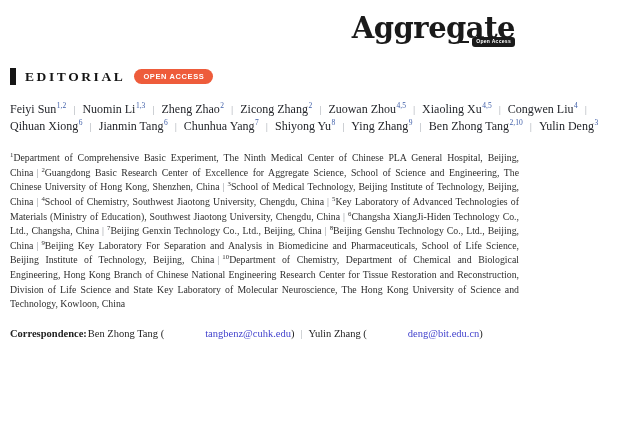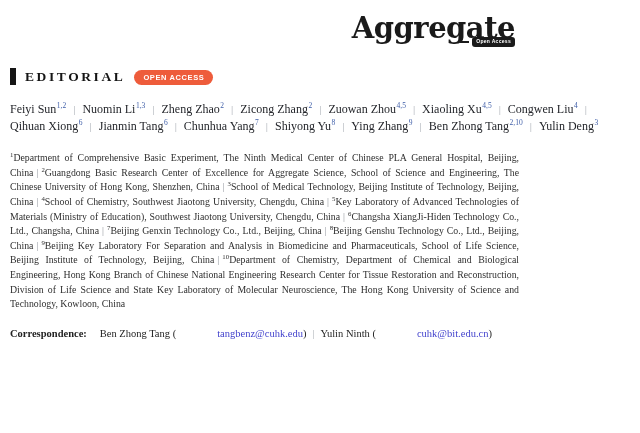--- a/index.html
+++ b/index.html
@@ -26,21 +26,21 @@
   }
   .logo-badge-row{display:flex;justify-content:flex-end;align-items:center;gap:3px;margin-top:-6px;}
   .logo-dash{width:9px;height:2px;background:#1a1a1a;display:inline-block;}
   .logo-badge{
     display:inline-block;background:#1a1a1a;color:#fff;
     font-family:"Liberation Sans", sans-serif;font-size:5px;font-weight:700;
     padding:1px 4px;border-radius:3px;letter-spacing:0.3px;line-height:1.5;
   }
 
   
-  .meta-row{display:flex;align-items:flex-end;margin:21px 0 16px 10px;gap:9px;}
+  .meta-row{display:flex;align-items:center;margin:21px 0 16px 10px;gap:9px;}
   .vbar{width:6px;height:17px;background:#151515;flex:0 0 auto;}
   .type-label{font-size:13.5px;font-weight:700;letter-spacing:2.6px;color:#151515;}
   .oa-pill{
     background:var(--accent);color:#fff;
     font-family:"Liberation Sans", sans-serif;font-size:7.5px;font-weight:700;
     letter-spacing:0.6px;padding:4px 9px 3px;border-radius:999px;line-height:1.1;
     cursor:pointer;
   }
 
   
@@ -60,21 +60,21 @@
   
   .affiliations{
     margin:13px 10px 0;font-size:9.8px;line-height:14.6px;
     text-align:justify;color:#2E2E2E;
   }
   sup.aff-num{font-size:6.8px;line-height:0;vertical-align:super;color:#2E2E2E;}
   .aff-sep{color:#8F949B;margin:0 3px;}
 
   
   .correspondence{margin:14px 10px 0;font-size:10.5px;line-height:15px;color:#232323;}
-  .corr-label{font-weight:700;margin-right:13px;}
+  .corr-label{font-weight:700;margin-right:1px;}
   .corr-name{color:#232323;font-family:Liberation Serif, serif;}
   a.corr-email{color:var(--link);text-decoration:none;cursor:pointer;padding-left:41px;}
   .correspondence .sep{color:#A9AEB5;margin:0 6px;}
 </style>
 </head>
 <body>
 
 <div class="page">
 
   <div class="masthead">
@@ -95,16 +95,16 @@
 
 
   <div class="authors">
     <div class="author-row"><span class="author"><span class="author-name">Feiyi Sun</span><sup class="author-sup">1,2</sup></span><span class="sep">|</span><span class="author"><span class="author-name">Nuomin Li</span><sup class="author-sup">1,3</sup></span><span class="sep">|</span><span class="author"><span class="author-name">Zheng Zhao</span><sup class="author-sup">2</sup></span><span class="sep">|</span><span class="author"><span class="author-name">Zicong Zhang</span><sup class="author-sup">2</sup></span><span class="sep">|</span><span class="author"><span class="author-name">Zuowan Zhou</span><sup class="author-sup">4,5</sup></span><span class="sep">|</span><span class="author"><span class="author-name">Xiaoling Xu</span><sup class="author-sup">4,5</sup></span><span class="sep">|</span><span class="author"><span class="author-name">Congwen Liu</span><sup class="author-sup">4</sup></span><span class="sep">|</span></div>
     <div class="author-row"><span class="author"><span class="author-name">Qihuan Xiong</span><sup class="author-sup">6</sup></span><span class="sep">|</span><span class="author"><span class="author-name">Jianmin Tang</span><sup class="author-sup">6</sup></span><span class="sep">|</span><span class="author"><span class="author-name">Chunhua Yang</span><sup class="author-sup">7</sup></span><span class="sep">|</span><span class="author"><span class="author-name">Shiyong Yu</span><sup class="author-sup">8</sup></span><span class="sep">|</span><span class="author"><span class="author-name">Ying Zhang</span><sup class="author-sup">9</sup></span><span class="sep">|</span><span class="author"><span class="author-name">Ben Zhong Tang</span><sup class="author-sup">2,10</sup></span><span class="sep">|</span><span class="author"><span class="author-name">Yulin Deng</span><sup class="author-sup">3</sup></span></div>
   </div>
 
   <p class="affiliations"><span class="affiliation"><sup class="aff-num">1</sup><span class="aff-text">Department of Comprehensive Basic Experiment, The Ninth Medical Center of Chinese PLA General Hospital, Beijing, China</span></span><span class="aff-sep">|</span><span class="affiliation"><sup class="aff-num">2</sup><span class="aff-text">Guangdong Basic Research Center of Excellence for Aggregate Science, School of Science and Engineering, The Chinese University of Hong Kong, Shenzhen, China</span></span><span class="aff-sep">|</span><span class="affiliation"><sup class="aff-num">3</sup><span class="aff-text">School of Medical Technology, Beijing Institute of Technology, Beijing, China</span></span><span class="aff-sep">|</span><span class="affiliation"><sup class="aff-num">4</sup><span class="aff-text">School of Chemistry, Southwest Jiaotong University, Chengdu, China</span></span><span class="aff-sep">|</span><span class="affiliation"><sup class="aff-num">5</sup><span class="aff-text">Key Laboratory of Advanced Technologies of Materials (Ministry of Education), Southwest Jiaotong University, Chengdu, China</span></span><span class="aff-sep">|</span><span class="affiliation"><sup class="aff-num">6</sup><span class="aff-text">Changsha XiangJi-Hiden Technology Co., Ltd., Changsha, China</span></span><span class="aff-sep">|</span><span class="affiliation"><sup class="aff-num">7</sup><span class="aff-text">Beijing Genxin Technology Co., Ltd., Beijing, China</span></span><span class="aff-sep">|</span><span class="affiliation"><sup class="aff-num">8</sup><span class="aff-text">Beijing Genshu Technology Co., Ltd., Beijing, China</span></span><span class="aff-sep">|</span><span class="affiliation"><sup class="aff-num">9</sup><span class="aff-text">Beijing Key Laboratory For Separation and Analysis in Biomedicine and Pharmaceuticals, School of Life Science, Beijing Institute of Technology, Beijing, China</span></span><span class="aff-sep">|</span><span class="affiliation"><sup class="aff-num">10</sup><span class="aff-text">Department of Chemistry, Department of Chemical and Biological Engineering, Hong Kong Branch of Chinese National Engineering Research Center for Tissue Restoration and Reconstruction, Division of Life Science and State Key Laboratory of Molecular Neuroscience, The Hong Kong University of Science and Technology, Kowloon, China</span></span></p>
 
   <p class="correspondence">
-    <strong class="corr-label">Correspondence:</strong><span><span class="corr-entry"><span class="corr-name">Ben Zhong Tang (</span><a class="corr-email">tangbenz@cuhk.edu</a><span class="corr-name">)</span></span><span class="sep">|</span><span class="corr-entry"><span class="corr-name">Yulin Ninth (</span><a class="corr-email">cuhk@bit.edu.cn</a><span class="corr-name">)</span></span></span>
+    <strong class="corr-label">Correspondence:</strong><span><span class="corr-entry"><span class="corr-name">Ben Zhong Tang (</span><a class="corr-email">tangbenz@cuhk.edu</a><span class="corr-name">)</span></span><span class="sep">|</span><span class="corr-entry"><span class="corr-name">Yulin Zhang (</span><a class="corr-email">deng@bit.edu.cn</a><span class="corr-name">)</span></span></span>
   </p>
 
 </div>
 
 </body></html>

